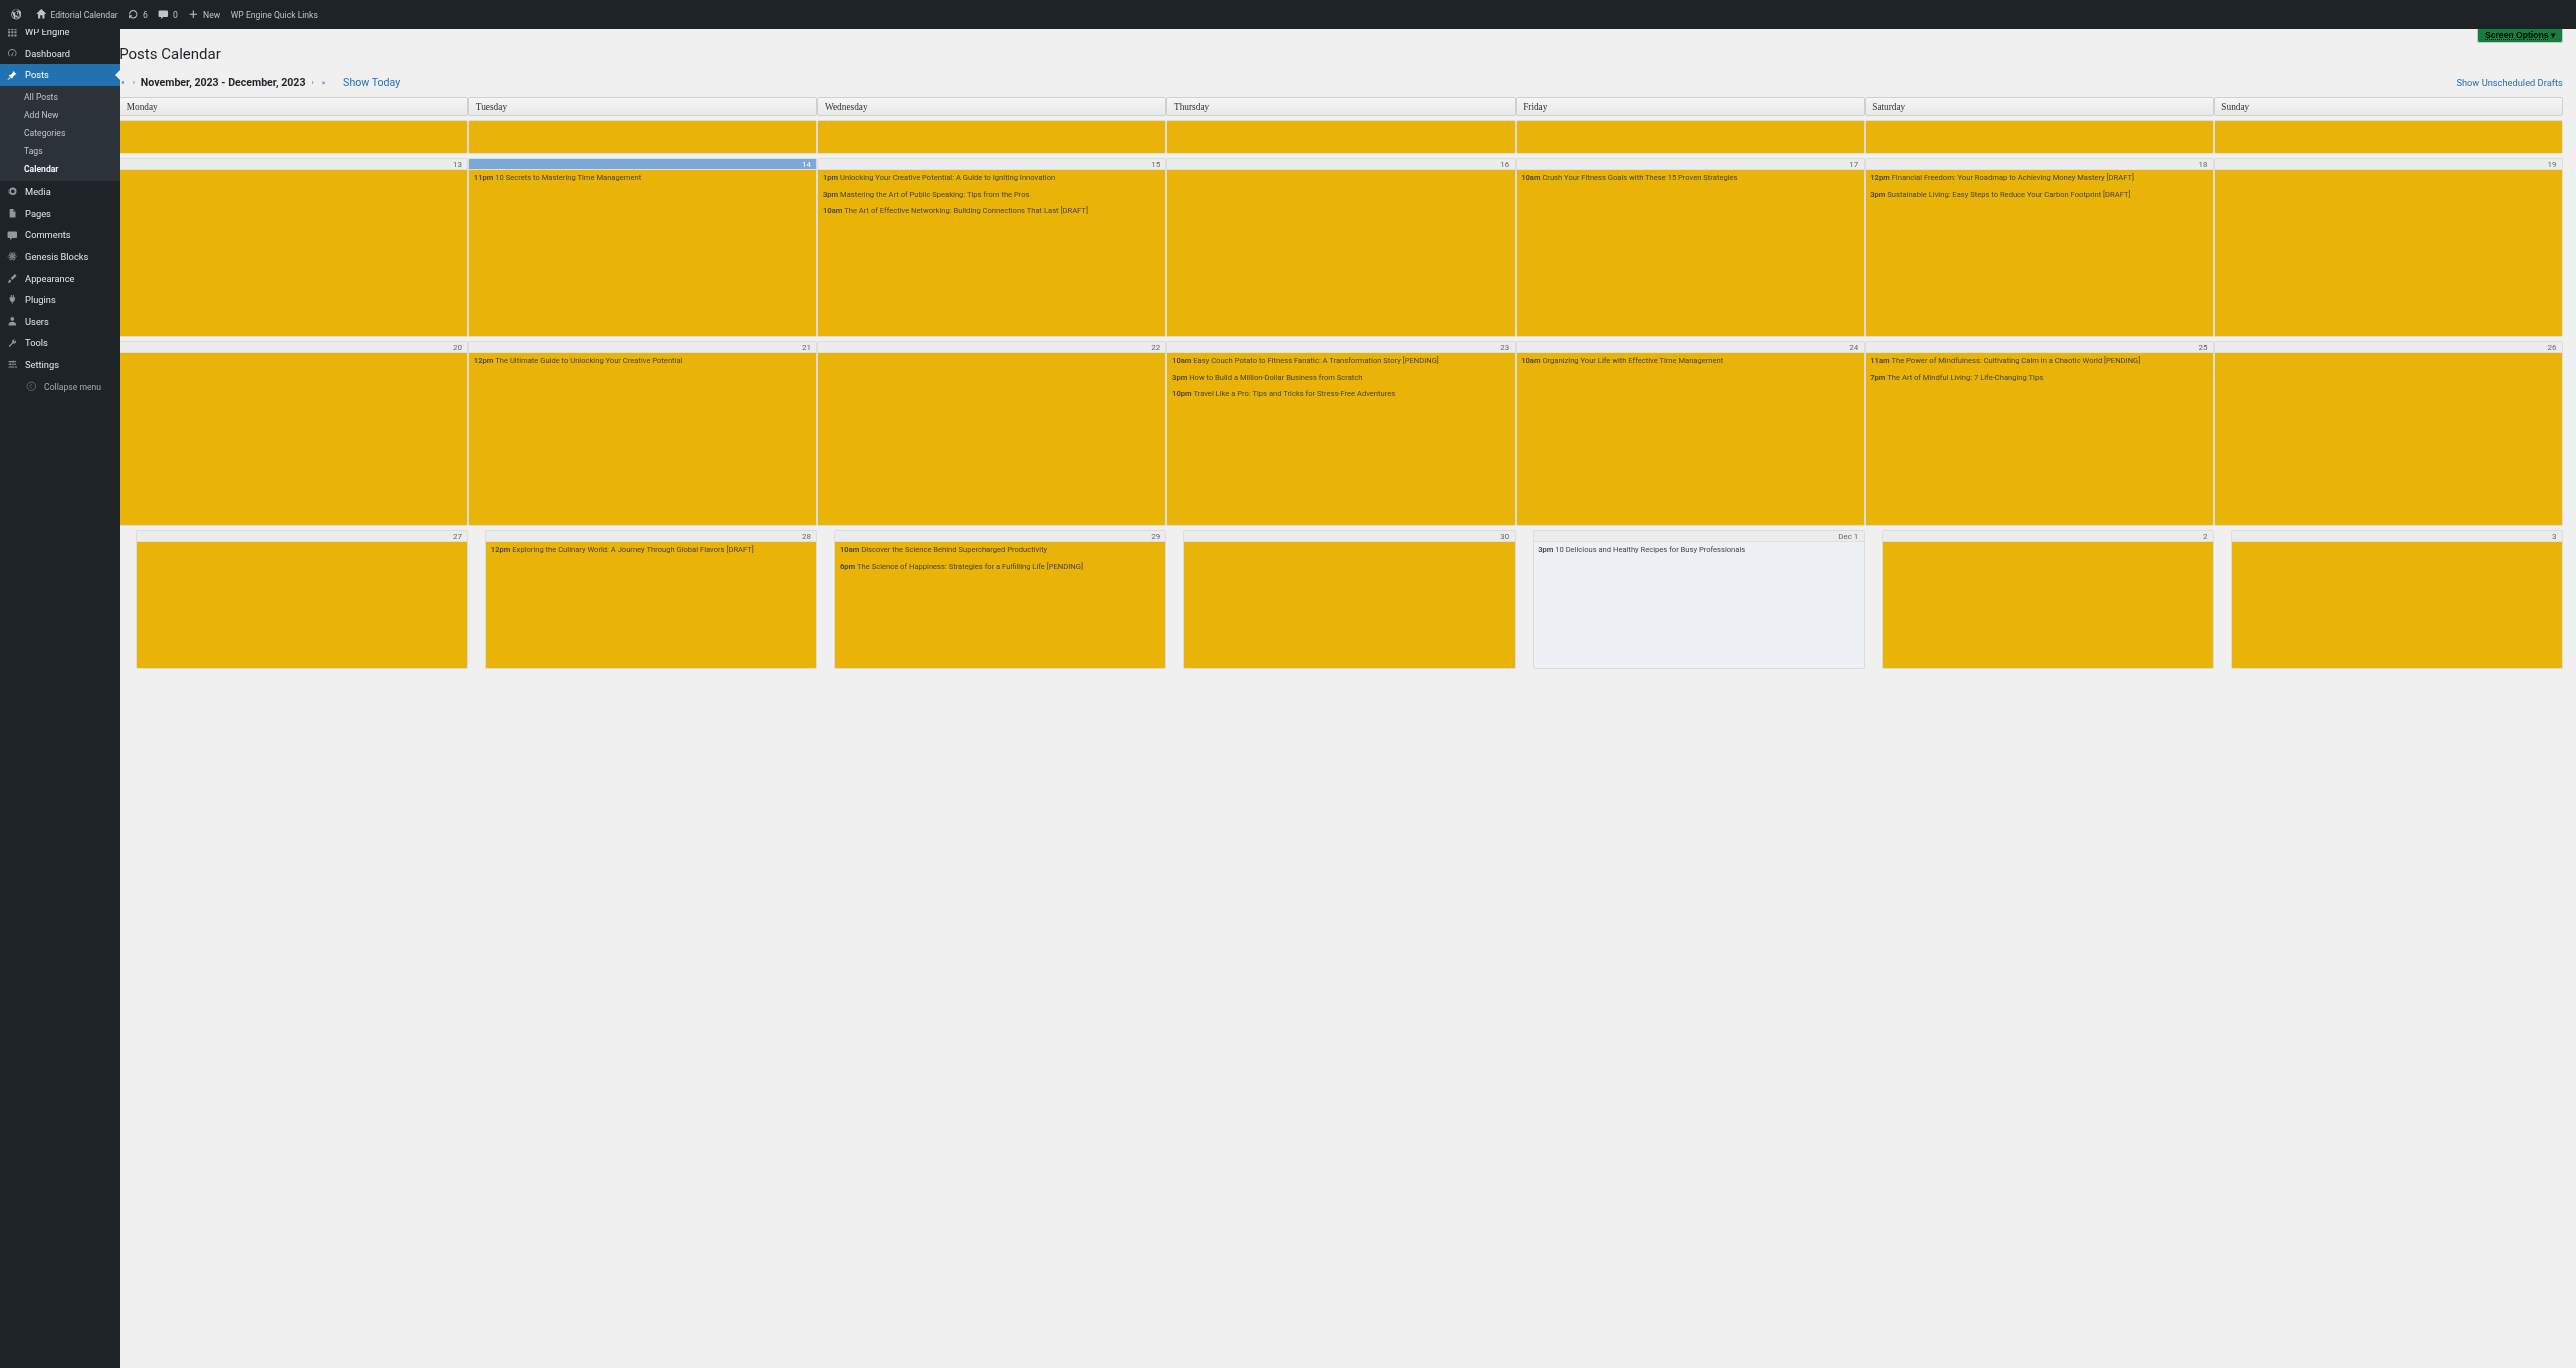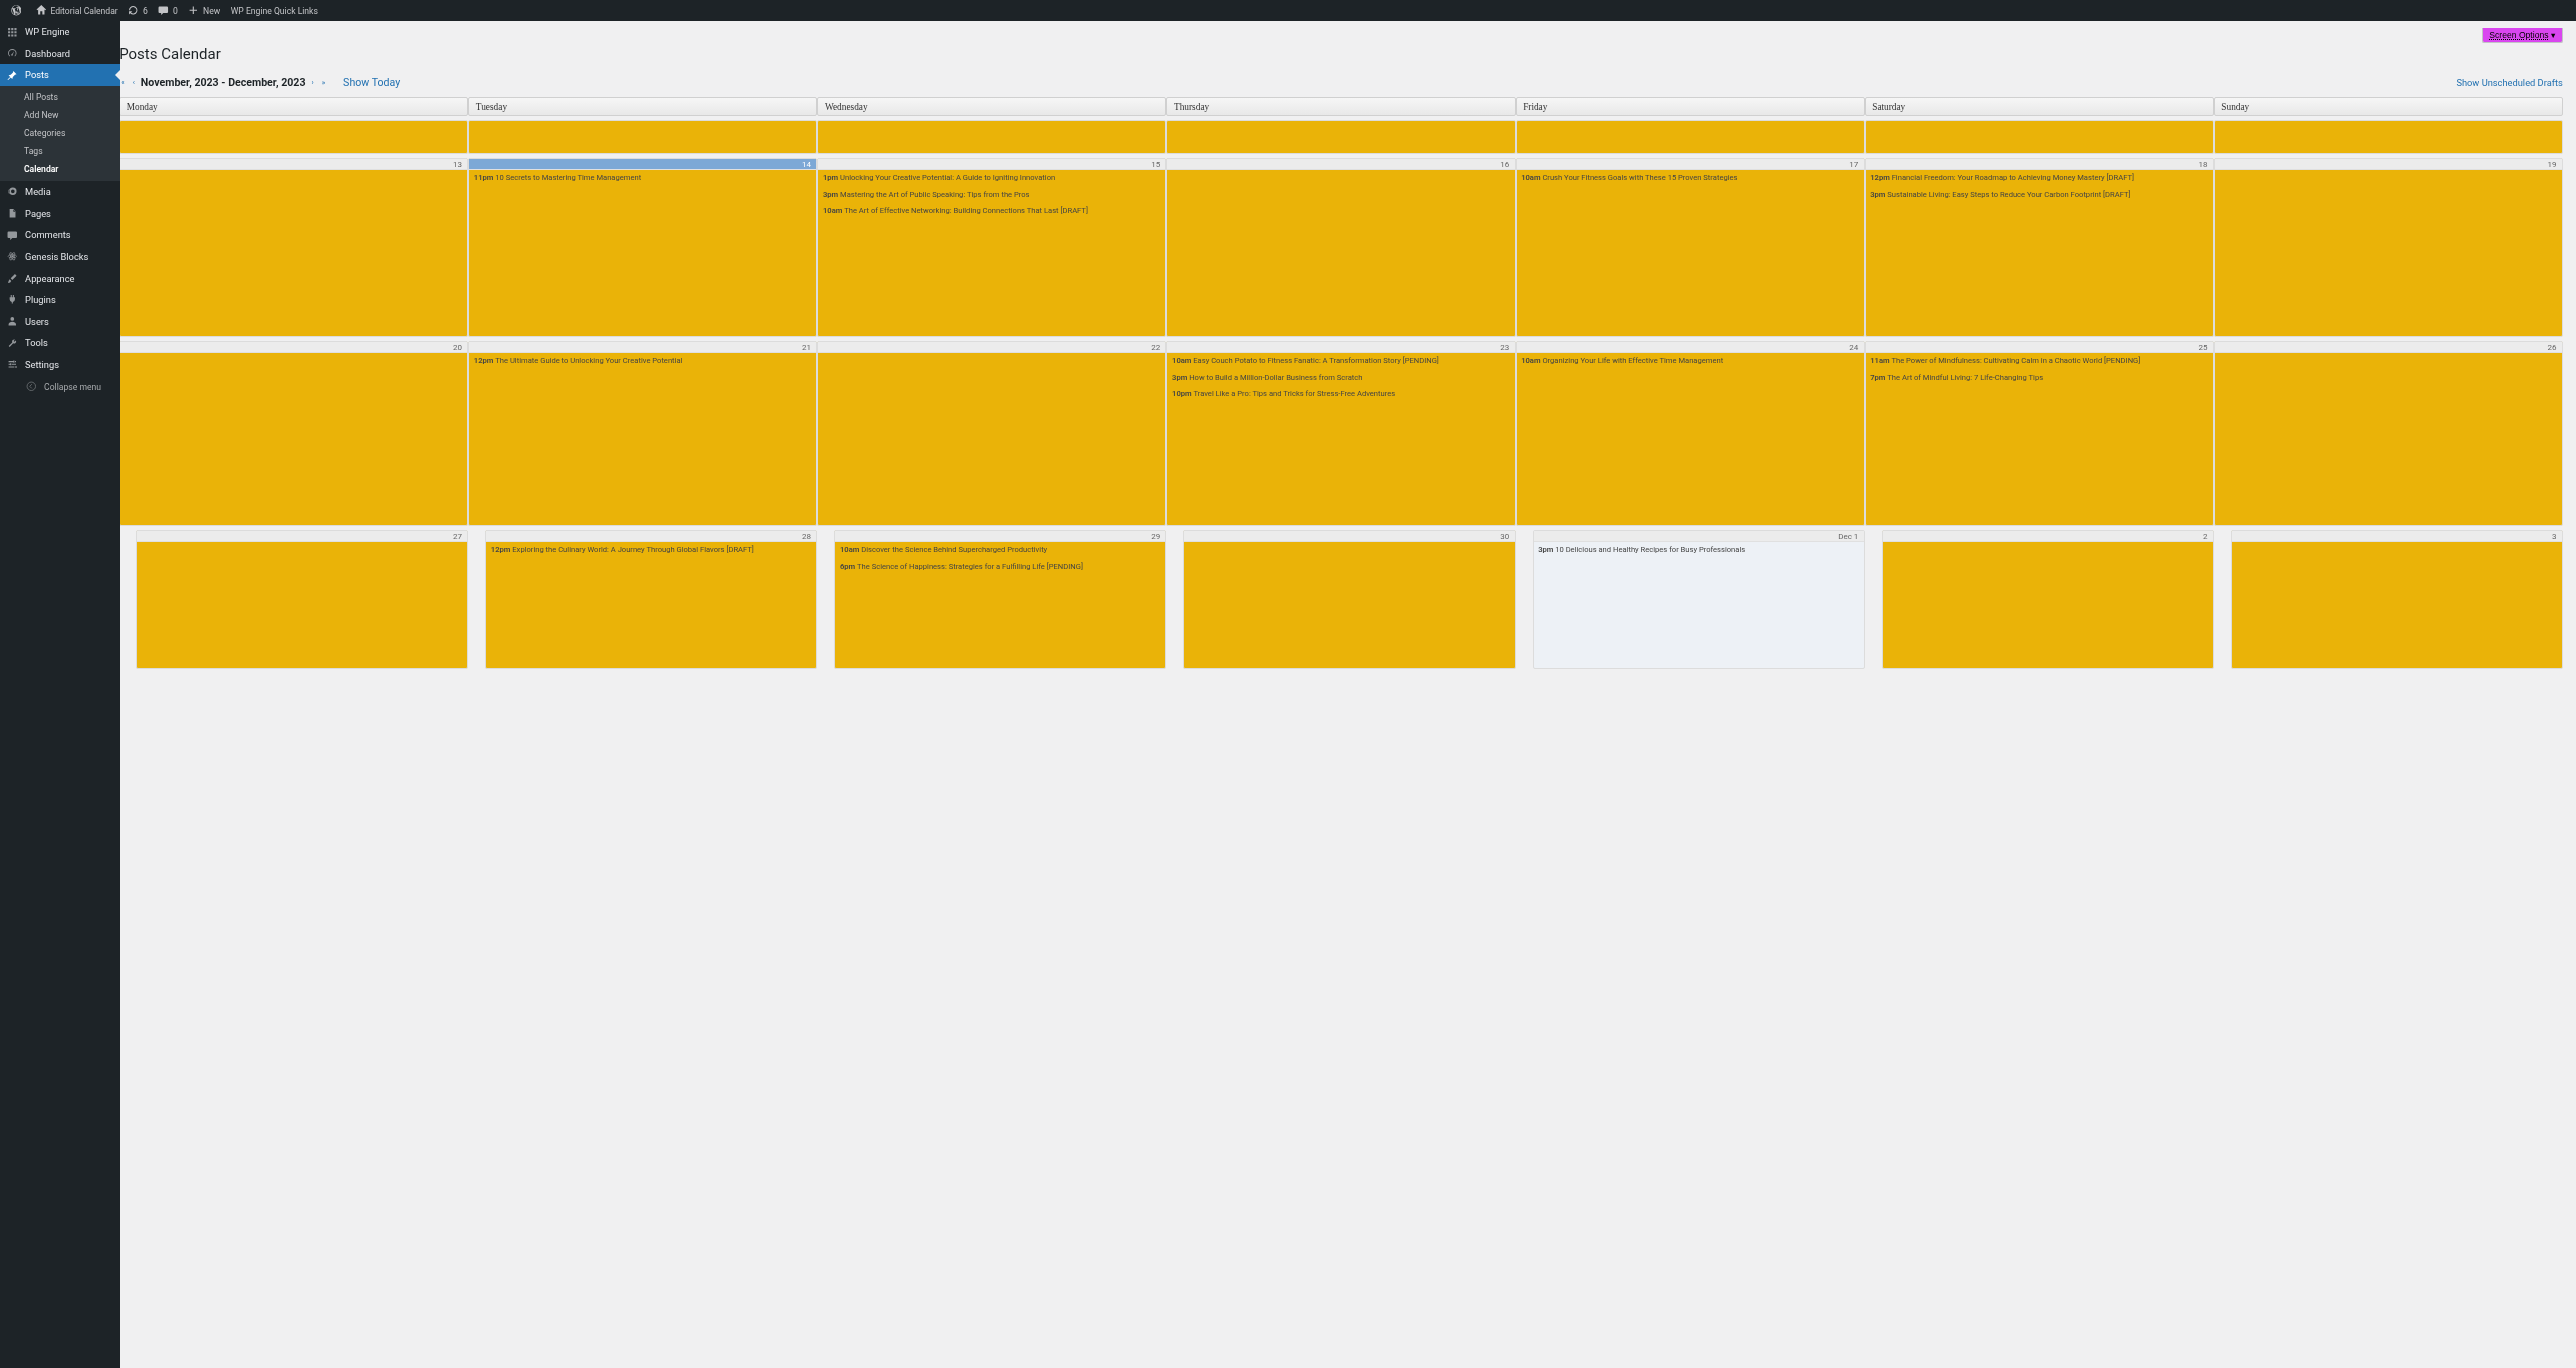--- a/index.html
+++ b/index.html
@@ -1,39 +1,39 @@
 <!DOCTYPE html>
 <html style="font-size:10.6px"><head>
 <meta charset="utf-8">
 <style>
 * { margin:0; padding:0; box-sizing:border-box; }
 body { font-family:-apple-system,BlinkMacSystemFont,"Segoe UI",Roboto,sans-serif; font-size:8.6px; color:#3c434a; background:#f0f0f1; }
 
 
-.adminbar { position:fixed; top:0; left:0; right:0; height:21px; background:#1d2327; color:#c3c4c7; display:flex; align-items:center; padding:0 5.3px; font-size:8.6px; z-index:100; }
+.adminbar { position:fixed; top:0; left:0; right:0; height:29px; background:#1d2327; color:#c3c4c7; display:flex; align-items:center; padding:0 5.3px; font-size:8.6px; z-index:100; }
 .abitem { display:flex; align-items:center; padding:0 5.3px; height:21px; cursor:pointer; color:#c3c4c7; }
 .abitem .ic { margin-right:4px; display:inline-flex; }
 
 
 .sidebar { position:fixed; top:21px; left:0; bottom:0; width:120px; background:#1d2327; color:#c3c4c7; overflow-y:auto; }
 .menuitem { display:flex; align-items:center; padding:5.3px 6.6px; cursor:pointer; color:#e4e6ea; font-size:9.3px; }
 .menuitem .ic { width:13.2px; margin-right:5.3px; display:inline-flex; opacity:.6; }
 .menuitem.active { background:#2271b1; color:#fff; position:relative; }
 .menuitem.active .ic { opacity:1; }
 .menuitem.active::after { content:""; position:absolute; right:0; top:50%; margin-top:-5.3px; border:5.3px solid transparent; border-right-color:#f0f0f1; }
 .submenu { background:#2c3338; padding:2.6px 0; }
 .subitem { padding:4px 8px 4px 24px; font-size:8.6px; color:#c3c4c7; cursor:pointer; }
 .subitem.current { color:#fff; font-weight:600; }
 .collapse { display:flex; align-items:center; padding:5.3px 6.6px; color:#a7aaad; cursor:pointer; font-size:8.6px;margin-left:19px; }
 .collapse .ic { width:13.2px; margin-right:5.3px; opacity:.6; }
 
 
 .content { margin-left:106px; margin-top:21px; padding:6.6px 13.2px 26.5px; background:#f0f0f1; }
 .screenopts { text-align:right; margin-bottom:2.6px; }
-.screenopts button { background:#d946ef; border:0.7px solid #c3c4c7; border-top:none; border-radius:0 0 2.6px 2.6px; padding:2px 6.6px; font-size:8.6px; cursor:pointer; }
+.screenopts button { background:#15803d; border:0.7px solid #c3c4c7; border-top:none; border-radius:0 0 2.6px 2.6px; padding:2px 6.6px; font-size:8.6px; cursor:pointer;font-weight:bold; }
 .screenopts button span { text-decoration:underline dotted; }
 h1.title { font-size:15px; font-weight:400; margin:2.6px 0 13.2px; color:#1d2327; }
 
 .calhead { display:flex; align-items:center; justify-content:space-between; margin-bottom:8px; }
 .calnav { display:flex; align-items:center; gap:4px; }
 .calnav .arr { color:#2271b1; cursor:pointer; font-size:7.3px; padding:0 2px; }
 .calnav .range { font-weight:700; font-size:10.6px; color:#1d2327;text-align:center; }
 .calnav .today { color:#2271b1; font-size:10.6px; margin-left:12px; cursor:pointer; }
 .drafts { color:#2271b1; font-size:9.3px; cursor:pointer; }
 

